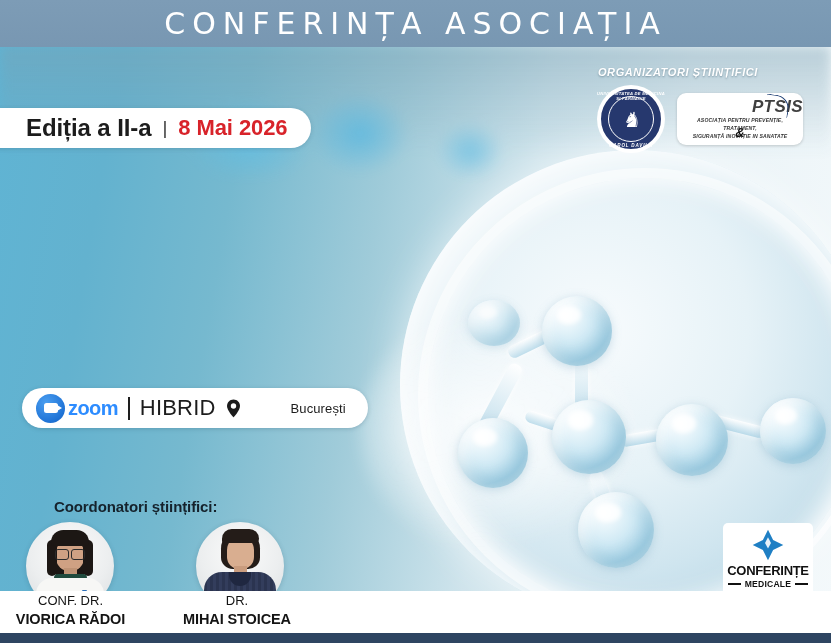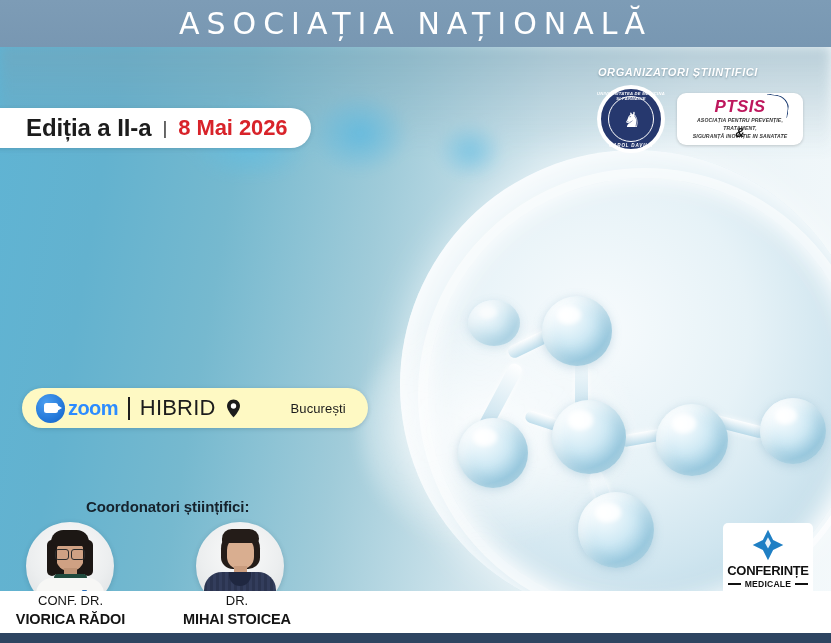--- a/index.html
+++ b/index.html
@@ -197,24 +197,24 @@
     background: #ffffff;
     border-radius: 9px;
     position: relative;
     flex: 0 0 auto;
     overflow: hidden;
     box-shadow: 0 1px 3px rgba(0,0,0,.18);
   }
   .ptsis-main {
     position: absolute;
     left: 0; right: 0; top: 4px;
-    text-align: center;
+    text-align: right;
     font-size: 17px;
     font-weight: bold;
-    color: #be185d;
+    color: #404040;
     letter-spacing: .4px;
     font-family: "Liberation Sans", sans-serif;
   }
   .ptsis-swoosh {
     position: absolute;
     right: 14px; top: 2px;
     width: 22px; height: 20px;
     border: 1.6px solid #1f3f74;
     border-left-color: transparent;
     border-bottom-color: transparent;
@@ -289,21 +289,21 @@
     font-family: "DejaVu Sans", sans-serif;
   }
   .headline div { white-space: nowrap; }
 
   
   .format-pill {
     position: absolute;
     left: 22px; top: 388px;
     height: 40px;
     padding: 0 22px 0 14px;
-    background: #fef9c3;
+    background: #ffffff;
     border-radius: 21px;
     display: flex;
     align-items: center;
     gap: 10px;
     z-index: 18;
     box-shadow: 0 1px 4px rgba(40,80,105,.25);
   }
   .zoom-mark { display: flex; align-items: center; gap: 3px; }
   .zoom-circle {
     width: 29px; height: 29px;
@@ -354,21 +354,20 @@
 
   
   .coord-label {
     position: absolute;
     left: 54px; top: 498px;
     z-index: 16;
     color: #15222c;
     font-size: 15px;
     font-weight: bold;
     letter-spacing: -.1px;
-    margin-left: 32px;
   }
   .coord-photos {
     position: absolute;
     left: 26px; top: 522px;
     display: flex;
     gap: 82px;
     z-index: 14;
   }
   .avatar {
     width: 88px; height: 88px;
@@ -537,21 +536,21 @@
       <div class="sphere" style="left:552px; top:400px; width:74px; height:74px;"></div>
       <div class="sphere" style="left:656px; top:404px; width:72px; height:72px;"></div>
       <div class="sphere" style="left:458px; top:418px; width:70px; height:70px;"></div>
       <div class="sphere" style="left:578px; top:492px; width:76px; height:76px;"></div>
       <div class="sphere" style="left:760px; top:398px; width:66px; height:66px;"></div>
       <div class="sphere" style="left:468px; top:300px; width:52px; height:46px; opacity:.75;"></div>
     </div>
   </div>
 
   <div class="topbar">
-    <div class="topbar-title">ASOCIAȚIA NAȚIONALĂ</div>
+    <div class="topbar-title">CONFERINȚA ASOCIAȚIA</div>
   </div>
 
   <div class="organizers">
     <div class="organizers-label">ORGANIZATORI ȘTIINȚIFICI</div>
     <div class="logo-row">
 
       <div class="seal">
         <div class="seal-ring"></div>
         <div class="seal-inner"></div>
         <div class="seal-text-top">UNIVERSITATEA DE MEDICINA SI FARMACIE</div>

